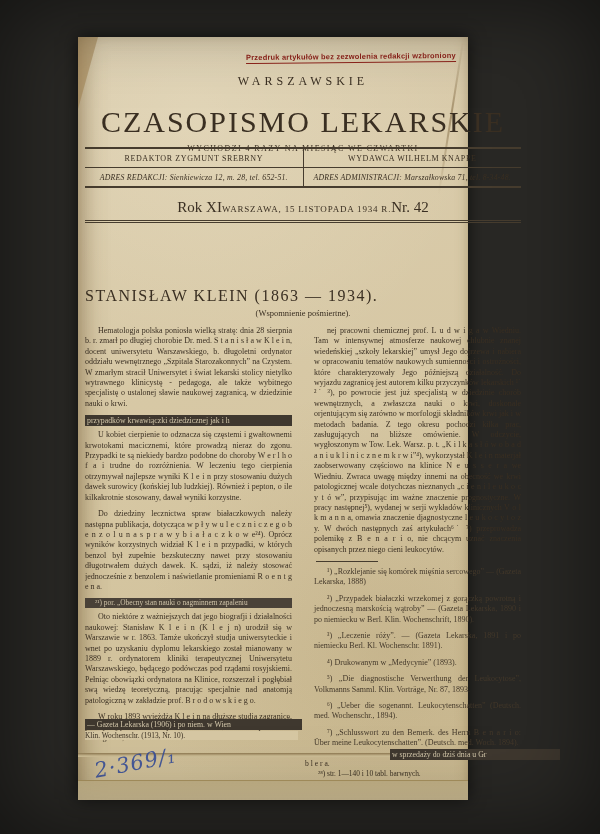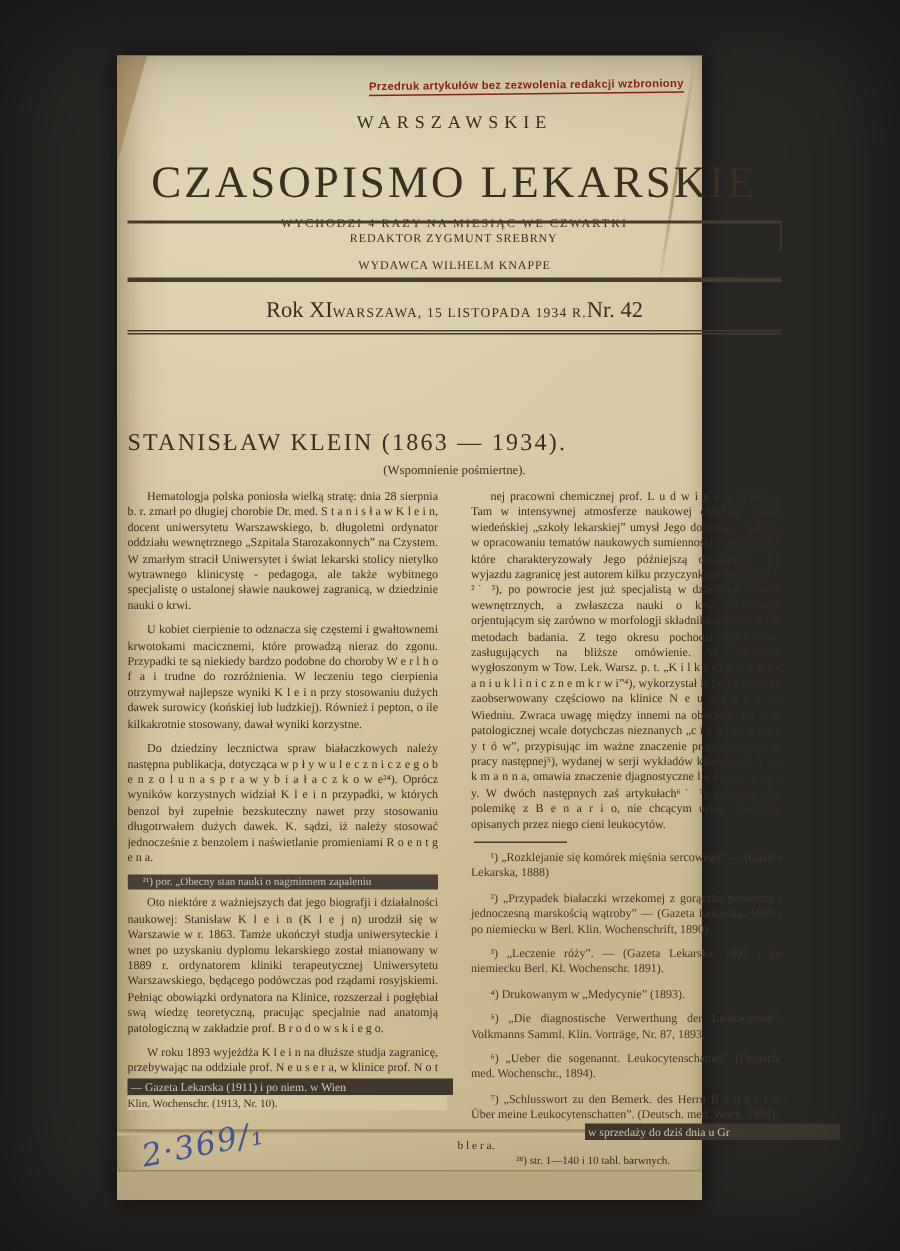--- a/index.html
+++ b/index.html
@@ -29,21 +29,21 @@
   .masthead{position:absolute;left:7px;top:37px;width:436px;text-align:center;}
   .m1{font-size:12px;letter-spacing:4px;}
   .m2{font-size:30px;letter-spacing:2px;margin-top:16px;white-space:nowrap;}
   .m3{font-size:8px;letter-spacing:1.4px;margin-top:5px;}
 
   .header-box{position:absolute;left:7px;top:110px;width:436px;box-sizing:border-box;
               border-top:2.5px solid #463c2e;border-bottom:2.5px solid #463c2e;}
   .hrow{display:flex;}
   .hrow>div{flex:1 1 50%;text-align:center;padding:5px 4px 4px;font-size:8px;letter-spacing:.6px;}
   .hrow .cell-l{border-right:1.5px solid #463c2e;}
-  .r1{border-bottom:1.2px solid #463c2e;flex-direction:column;}
+  .r1{border-bottom:1.2px solid #463c2e;}
   .r2>div{font-style:italic;font-size:7.8px;letter-spacing:.2px;}
 
   .dateline{position:absolute;left:7px;top:157px;width:436px;box-sizing:border-box;
             display:flex;align-items:baseline;justify-content:center;
             padding:5px 8px 4px;border-bottom:3px double #463c2e;}
   .dl-vol,.dl-nr{font-size:15px;}
   .dl-center{font-size:9px;letter-spacing:.8px;}
 
   .art-title{position:absolute;left:7px;top:250px;width:436px;
              font-size:16px;letter-spacing:1.5px;}
@@ -59,21 +59,21 @@
   .fnsep{width:62px;border:0;border-top:1px solid #463c2e;margin:4px 0 5px 2px;}
   .fn{margin:0 0 1px;font-size:7.4px;line-height:9.4px;text-align:justify;text-indent:10px;color:#43382a;}
 
   .bl-band{position:absolute;left:7px;top:681px;width:213px;}
   .bl-fn{position:absolute;left:7px;top:694px;width:213px;font-size:7.4px;line-height:9.4px;
          background:rgba(214,199,163,.95);}
   .seam{position:absolute;left:0;top:716px;width:100%;height:4px;
         background:linear-gradient(#8f7a52,#cdbd95 75%);}
   .br-band{position:absolute;left:312px;top:711px;width:166px;}
   .br-line{position:absolute;left:227px;top:722px;font-size:7.6px;}
-  .br-fn{position:absolute;left:240px;top:732px;font-size:7.4px;margin-left:26px;}
+  .br-fn{position:absolute;left:240px;top:732px;font-size:7.4px;}
   .bottom-edge{position:absolute;left:0;top:743px;width:100%;height:19px;
                border-top:1px solid #a8925f;background:linear-gradient(#c3b287,#cebd94);}
   .handwriting{position:absolute;left:16px;top:714px;font-size:21px;font-style:italic;
                color:#2f4899;transform:rotate(-11deg);letter-spacing:1px;opacity:.85;
                font-family:"DejaVu Serif",serif;}
 </style>
 </head>
 <body>
 
 <div class="stage">
@@ -88,54 +88,59 @@
       <div class="m1">WARSZAWSKIE</div>
       <div class="m2">CZASOPISMO LEKARSKIE</div>
       <div class="m3">WYCHODZI 4 RAZY NA MIESIĄC WE CZWARTKI</div>
     </div>
 
     <div class="header-box">
       <div class="hrow r1">
         <div class="cell-l">REDAKTOR ZYGMUNT SREBRNY</div>
         <div>WYDAWCA WILHELM KNAPPE</div>
       </div>
+      <div class="hrow r2">
+        <div class="cell-l">ADRES REDAKCJI: Sienkiewicza 12, m. 28, tel. 652-51.</div>
+        <div>ADRES ADMINISTRACJI: Marszałkowska 71, tel. 8-34-48.</div>
+      </div>
     </div>
 
     <div class="dateline">
       <span class="dl-vol">Rok XI</span>
       <span class="dl-center">WARSZAWA, 15 LISTOPADA 1934 R.</span>
       <span class="dl-nr">Nr. 42</span>
     </div>
 
     <div class="art-title">STANISŁAW KLEIN (1863 — 1934).</div>
     <div class="art-sub">(Wspomnienie pośmiertne).</div>
 
     <div class="cols">
       <div class="col">
         <p>Hematologja polska poniosła wielką stratę: dnia 28 sierpnia b. r. zmarł po długiej chorobie Dr. med. S t a n i s ł a w   K l e i n,  docent uniwersytetu Warszawskiego, b. długoletni ordynator oddziału wewnętrznego „Szpitala Starozakonnych” na Czystem. W zmarłym stracił Uniwersytet i świat lekarski stolicy nietylko wytrawnego klinicystę - pedagoga, ale także wybitnego specjalistę o ustalonej sławie naukowej zagranicą, w dziedzinie nauki o krwi.</p>
+        <div class="band">przypadków krwawiączki dziedzicznej jak i h</div>
         <p>U kobiet cierpienie to odznacza się częstemi i gwałtownemi krwotokami macicznemi, które prowadzą nieraz do zgonu. Przypadki te są niekiedy bardzo podobne do choroby  W e r l h o f a  i trudne do rozróżnienia. W leczeniu tego cierpienia otrzymywał najlepsze wyniki  K l e i n  przy stosowaniu dużych dawek surowicy (końskiej lub ludzkiej). Również i pepton, o ile kilkakrotnie stosowany, dawał wyniki korzystne.</p>
         <p>Do dziedziny lecznictwa spraw białaczkowych należy następna publikacja, dotycząca  w p ł y w u  l e c z n i c z e g o  b e n z o l u  n a  s p r a w y  b i a ł a c z k o w e²⁴). Oprócz wyników korzystnych widział  K l e i n  przypadki, w których benzol był zupełnie bezskuteczny nawet przy stosowaniu długotrwałem dużych dawek. K. sądzi, iż należy stosować jednocześnie z benzolem i naświetlanie promieniami  R o e n t g e n a.</p>
         <div class="cut-note">²¹) por. „Obecny stan nauki o nagminnem zapaleniu</div>
         <p>Oto niektóre z ważniejszych dat jego biografji i działalności naukowej: Stanisław  K l e i n  (K l e j n) urodził się w Warszawie w r. 1863. Tamże ukończył studja uniwersyteckie i wnet po uzyskaniu dyplomu lekarskiego został mianowany w 1889 r. ordynatorem kliniki terapeutycznej Uniwersytetu Warszawskiego, będącego podówczas pod rządami rosyjskiemi. Pełniąc obowiązki ordynatora na Klinice, rozszerzał i pogłębiał swą wiedzę teoretyczną, pracując specjalnie nad anatomją patologiczną w zakładzie prof.  B r o d o w s k i e g o.</p>
         <p>W roku 1893 wyjeżdża  K l e i n  na dłuższe studja zagranicę, przebywając na oddziale prof.  N e u s e r a,  w klinice prof.  N o t h n a g e l a,  oraz w zna-</p>
       </div>
       <div class="col">
         <p>nej pracowni chemicznej prof.  L u d w i g a  w Wiedniu. Tam w intensywnej atmosferze naukowej chlubnie znanej wiedeńskiej „szkoły lekarskiej” umysł Jego dojrzewa i nabiera w opracowaniu tematów naukowych sumienności i ostrożności, które charakteryzowały Jego późniejszą działalność. Do wyjazdu zagranicę jest autorem kilku przyczynków lekarskich ¹˙ ²˙ ³), po powrocie jest już specjalistą w dziedzinie chorób wewnętrznych, a zwłaszcza nauki o krwi, doskonale orjentującym się zarówno w morfologji składników krwi jak i w metodach badania. Z tego okresu pochodzi kilka prac, zasługujących na bliższe omówienie. W odczycie, wygłoszonym w Tow. Lek. Warsz. p. t. „K i l k a  s ł ó w  o  b a d a n i u  k l i n i c z n e m  k r w i”⁴), wykorzystał  K l e i n  materjał zaobserwowany częściowo na klinice  N e u s s e r a  we Wiedniu. Zwraca uwagę między innemi na obecność we krwi patologicznej wcale dotychczas nieznanych „c i e n i  l e u k o c y t ó w”, przypisując im ważne znaczenie prognostyczne. W pracy następnej⁵), wydanej w serji wykładów klinicznych  V o l k m a n n a,  omawia znaczenie djagnostyczne  l e u k o c y t o z y.  W dwóch następnych zaś artykułach⁶˙ ⁷) przeprowadza polemikę z  B e n a r i o,  nie chcącym uznać znaczenia opisanych przez niego cieni leukocytów.</p>
         <hr class="fnsep">
         <p class="fn">¹) „Rozklejanie się komórek mięśnia sercowego” — (Gazeta Lekarska, 1888)</p>
         <p class="fn">²) „Przypadek białaczki wrzekomej z gorączką powrotną i jednoczesną marskością wątroby” — (Gazeta Lekarska, 1890 i po niemiecku w Berl. Klin. Wochenschrift, 1890).</p>
         <p class="fn">³) „Leczenie róży”. — (Gazeta Lekarska, 1891 i po niemiecku Berl. Kl. Wochenschr. 1891).</p>
         <p class="fn">⁴) Drukowanym w „Medycynie” (1893).</p>
         <p class="fn">⁵) „Die diagnostische Verwerthung der Leukocytose”, Volkmanns Samml. Klin. Vorträge, Nr. 87, 1893.</p>
         <p class="fn">⁶) „Ueber die sogenannt. Leukocytenschatten” (Deutsch. med. Wochenschr., 1894).</p>
         <p class="fn">⁷) „Schlusswort zu den Bemerk. des Herrn  B e n a r i o:  Über meine Leukocytenschatten”. (Deutsch. med. Woch. 1894).</p>
       </div>
     </div>
 
-    <div class="band bl-band">— Gazeta Lekarska (1911) i po niem. w Wien</div>
+    <div class="band bl-band">— Gazeta Lekarska (1906) i po niem. w Wien</div>
     <div class="bl-fn">Klin. Wochenschr. (1913, Nr. 10).</div>
 
     <div class="seam"></div>
 
     <div class="band br-band">w sprzedaży do dziś dnia u Gr</div>
     <div class="br-line">b l e r a.</div>
     <div class="br-fn">²⁸) str. 1—140 i 10 tabl. barwnych.</div>
 
     <div class="bottom-edge"></div>
 

